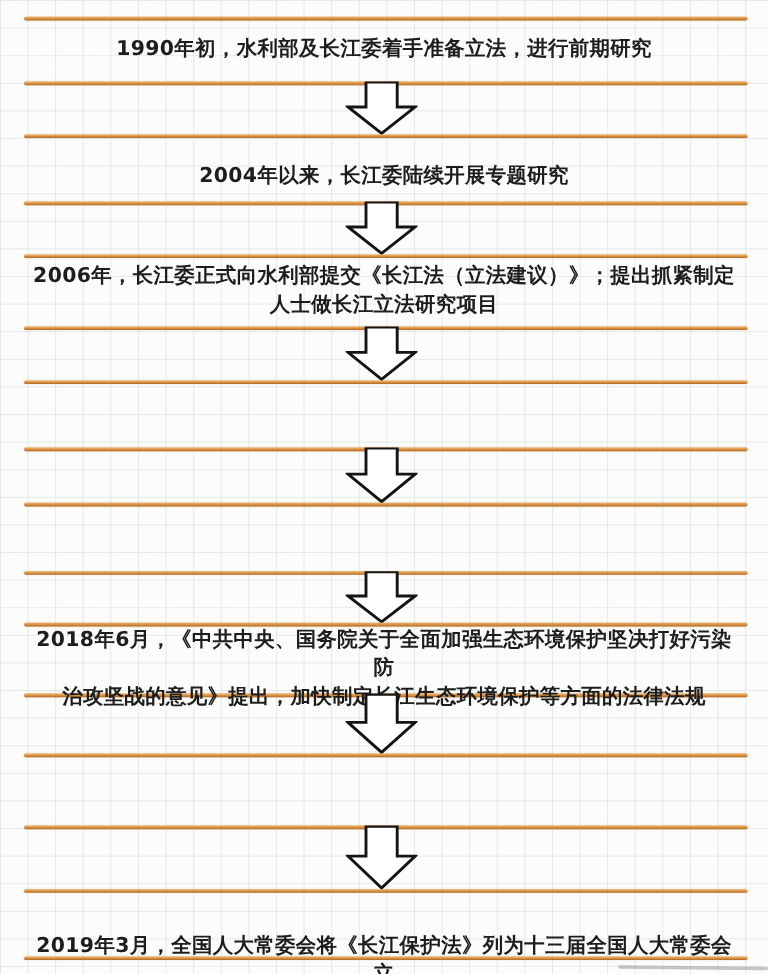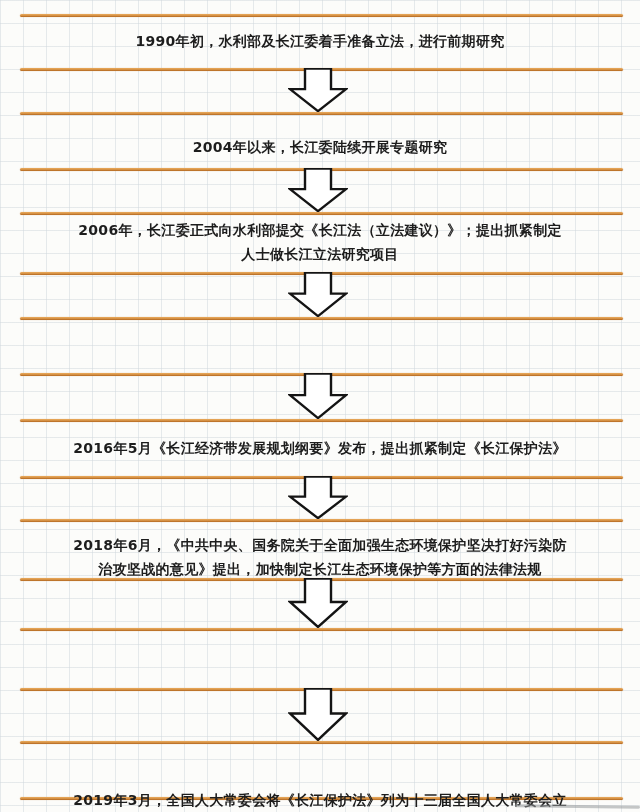--- a/index.html
+++ b/index.html
@@ -18,21 +18,21 @@
   .hline{
     position:absolute;left:20px;width:603px;height:3px;border-radius:2px;
     background:linear-gradient(to bottom,#e4a355 30%,#b2661e);
     box-shadow:0 0 1px rgba(178,102,30,.5);
   }
   .step{
     position:absolute;left:0;width:640px;
     display:flex;align-items:center;justify-content:center;
     padding:0 24px;box-sizing:border-box;
     text-align:center;
-    font-weight:bold;font-size:14px;line-height:24px;
+    font-weight:bold;font-size:17px;line-height:24px;
     color:#1d1d1d;
     white-space:pre-line;
     letter-spacing:.3px;
   }
   .arrow{position:absolute;left:288px;width:60px;display:block;}
   .arrow polygon{fill:#ffffff;stroke:#141414;stroke-width:2.4;stroke-linejoin:miter;}
   .artifact{
     position:absolute;left:515px;top:805px;width:125px;height:3px;
     background:rgba(150,153,155,.55);border-radius:2px;transform:rotate(.6deg);
   }
@@ -56,21 +56,20 @@
   <div class="hline" style="top:578px"></div>
   <div class="hline" style="top:628px"></div>
   <div class="hline" style="top:688px"></div>
   <div class="hline" style="top:741px"></div>
   <div class="hline" style="top:797px"></div>
 
   <div class="step" style="top:14px;height:54px">1990年初，水利部及长江委着手准备立法，进行前期研究</div>
   <div class="step" style="top:119px;height:56px">2004年以来，长江委陆续开展专题研究</div>
   <div class="step" style="top:212px;height:60px">2006年，长江委正式向水利部提交《长江法（立法建议）》；提出抓紧制定
 人士做长江立法研究项目</div>
-  <div class="step" style="top:419px;height:57px">2016年5月《长江经济带发展规划纲要》发布，提出抓紧制定《长江保护法》</div>
   <div class="step" style="top:519px;height:76px">2018年6月，《中共中央、国务院关于全面加强生态环境保护坚决打好污染防
 治攻坚战的意见》提出，加快制定长江生态环境保护等方面的法律法规</div>
   <div class="step" style="top:778px;height:68px">2019年3月，全国人大常委会将《长江保护法》列为十三届全国人大常委会立
 法规划一类项目，纳入2019全国人大常委立法工作计划</div>
 
   <svg class="arrow" style="top:68px;height:44px" viewBox="0 0 60 100" preserveAspectRatio="none">
       <polygon vector-effect="non-scaling-stroke" points="17,1 43,1 43,48 58,48 30,98 2,48 17,48"></polygon>
     </svg>
   <svg class="arrow" style="top:168px;height:44px" viewBox="0 0 60 100" preserveAspectRatio="none">
       <polygon vector-effect="non-scaling-stroke" points="17,1 43,1 43,48 58,48 30,98 2,48 17,48"></polygon>

